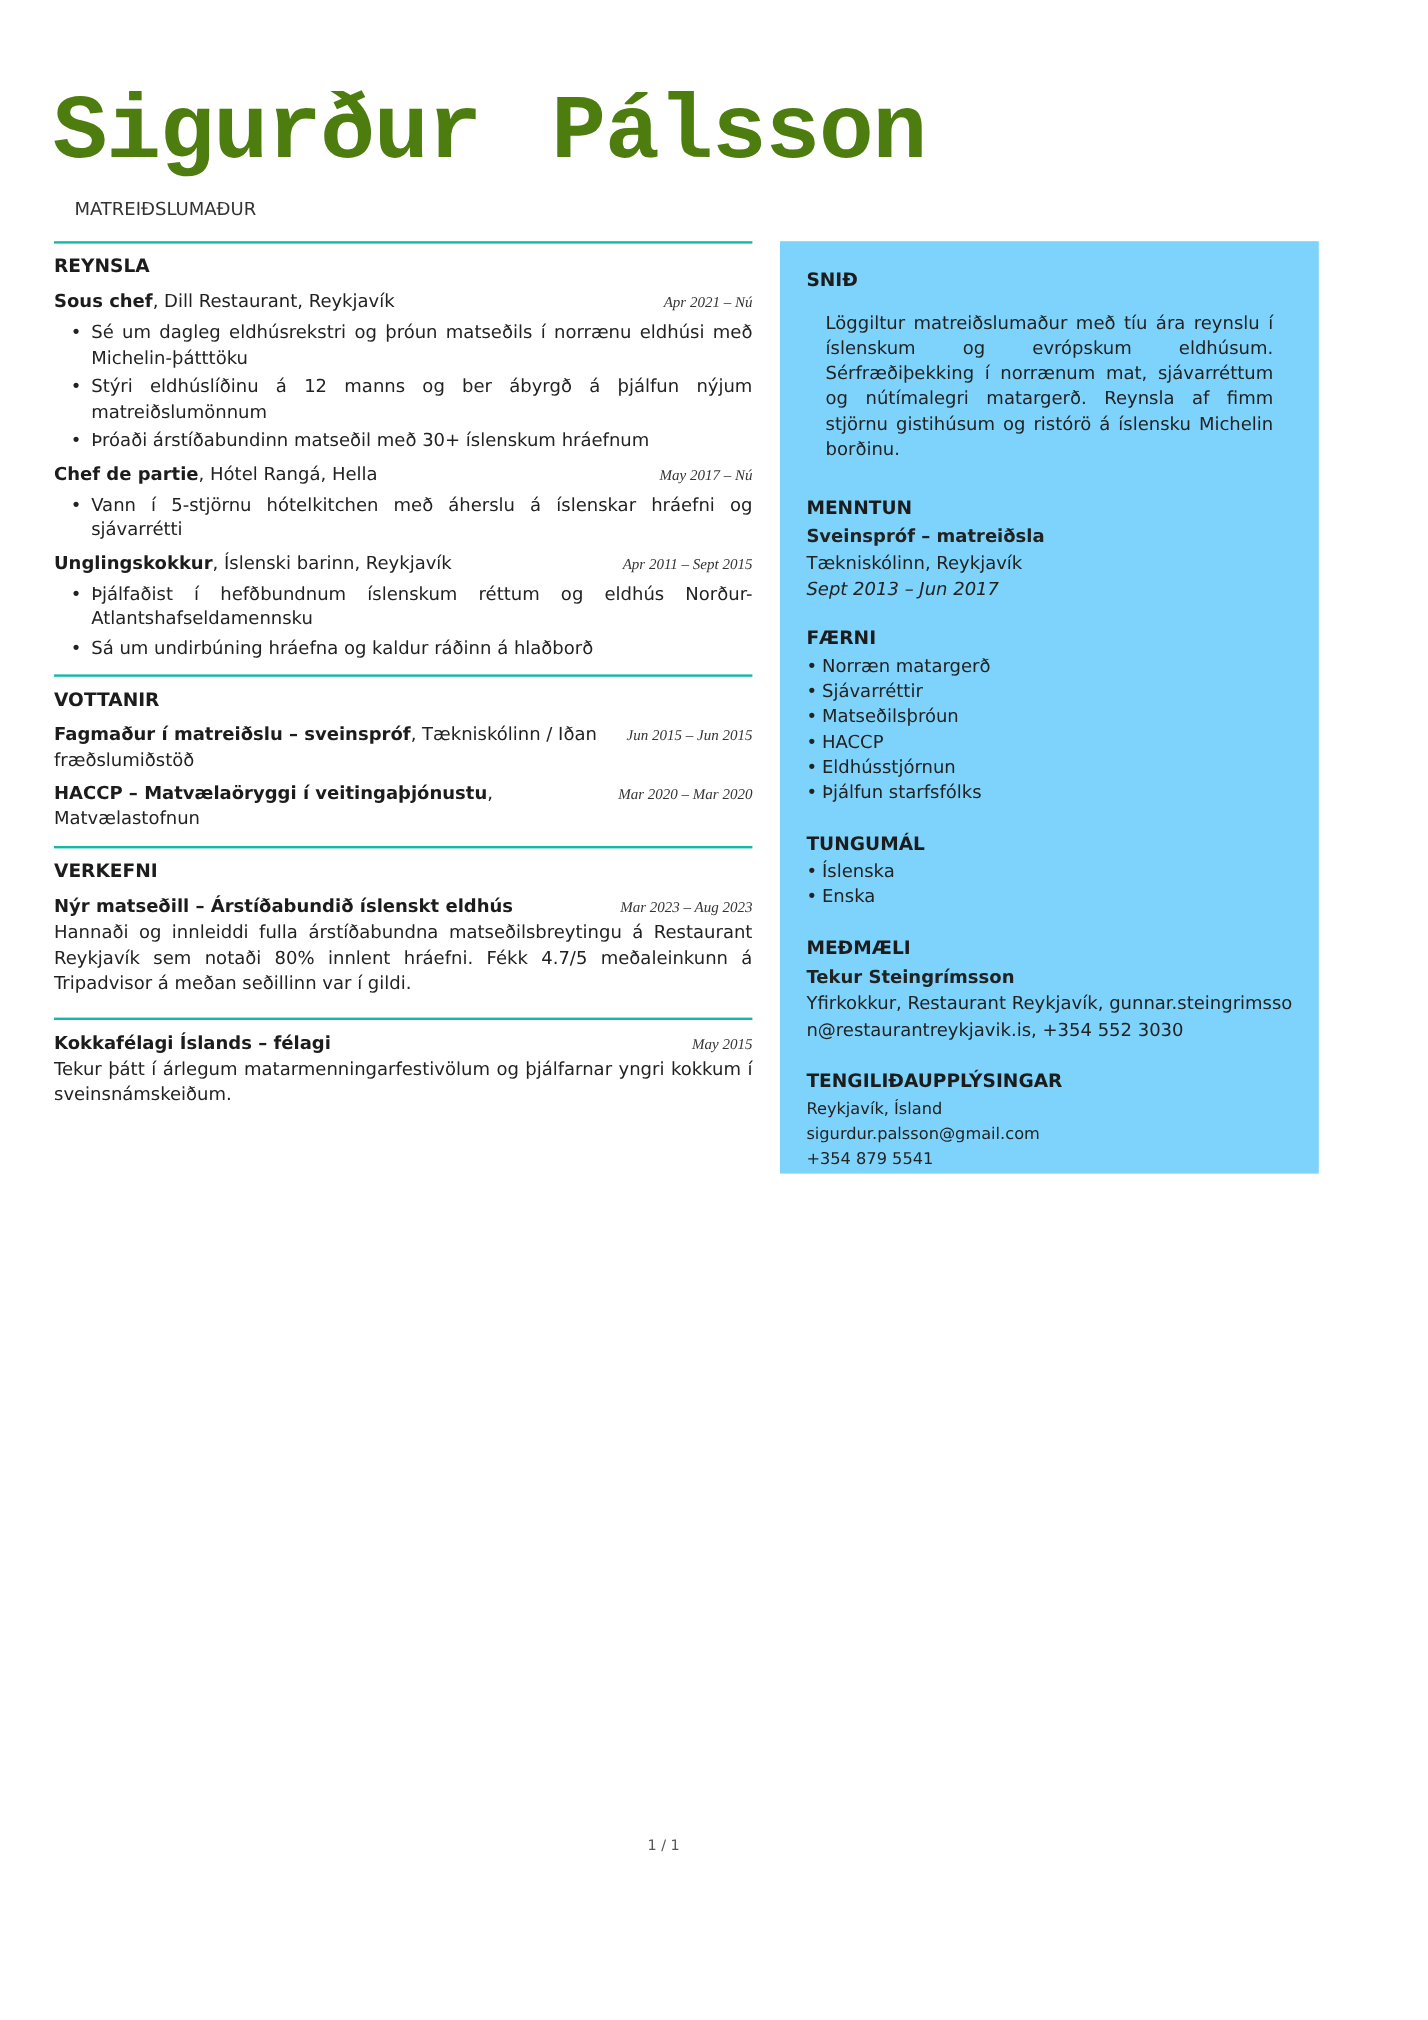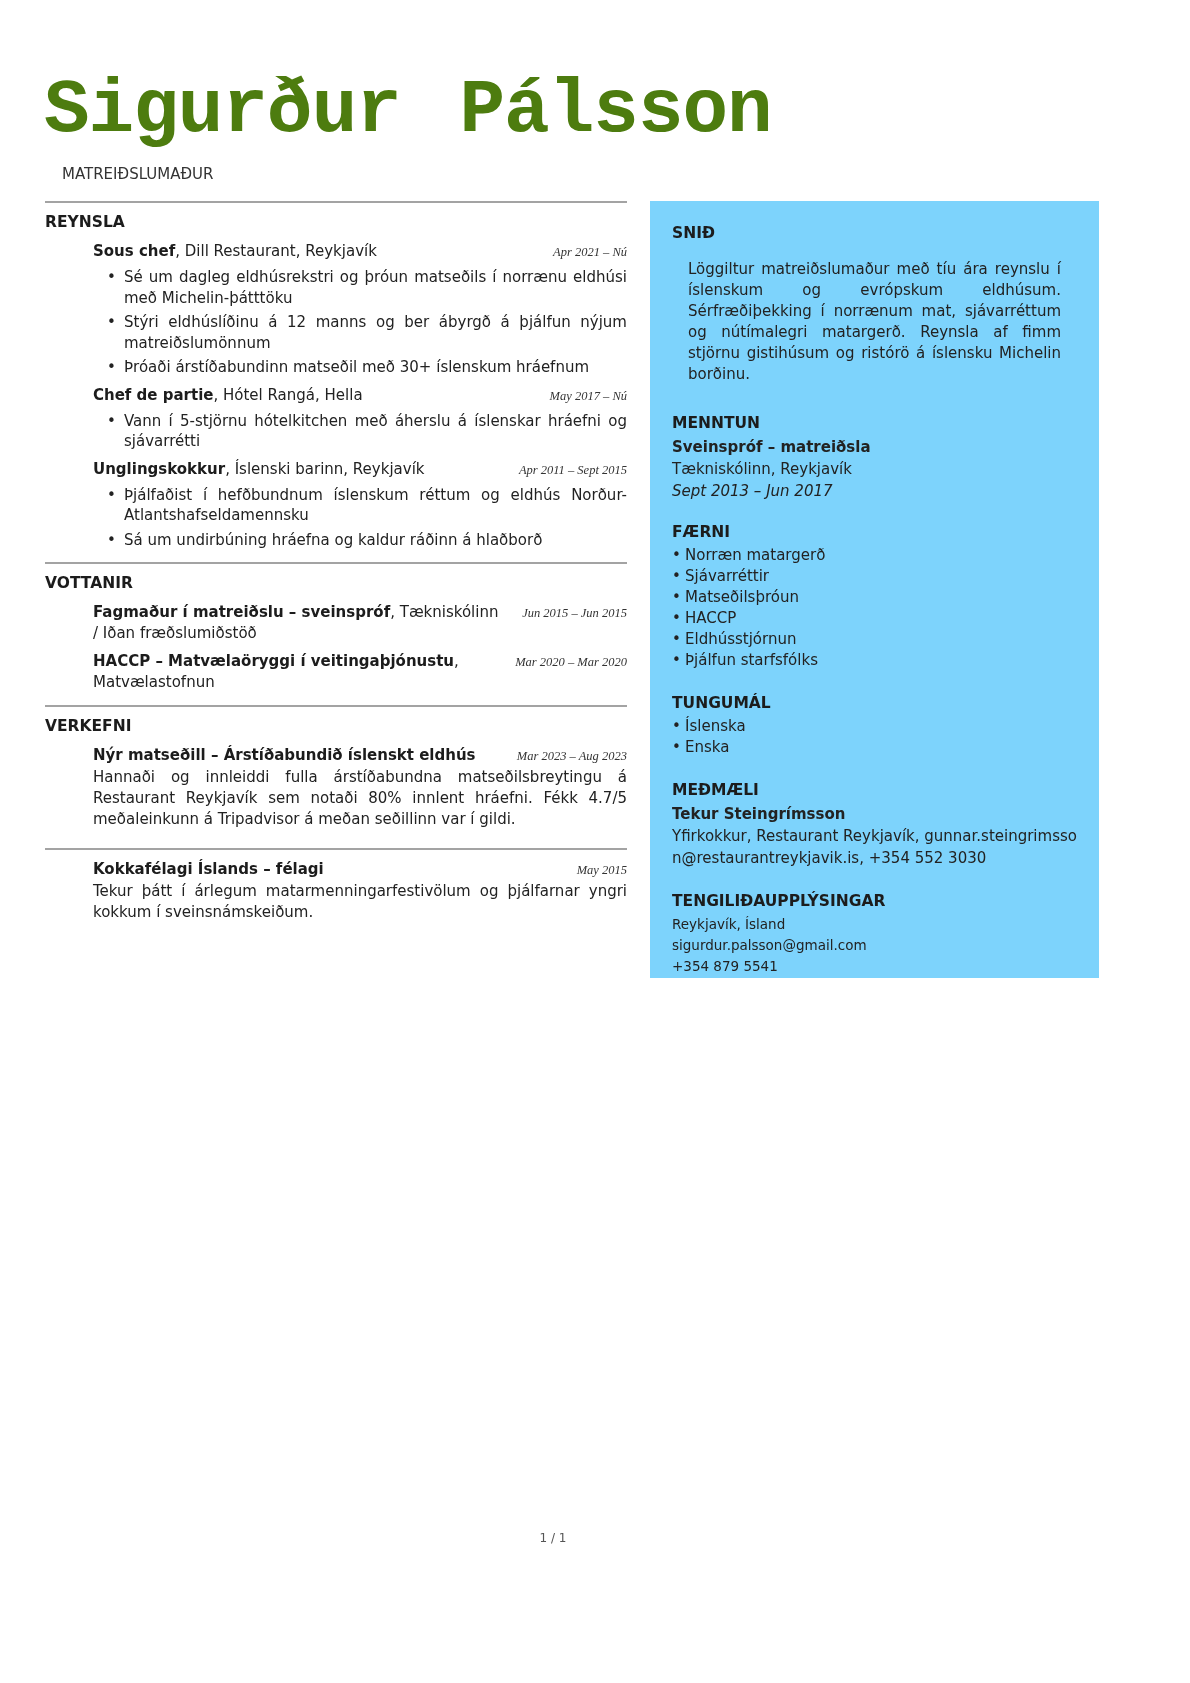--- a/index.html
+++ b/index.html
@@ -14,27 +14,27 @@
     font-family: Liberation Mono, monospace; font-weight: bold;
     font-size: 76px; line-height: 90px; letter-spacing: -1px; word-spacing: 14px;
     color: #4d7c0f; margin: 0; white-space: nowrap;
   }
   .subtitle {
     position: absolute; left: 45px; top: 148px;
     font-size: 15px; line-height: 18px; color: #333; letter-spacing: 0px;
     margin: 17px;
   }
   .left { position: absolute; left: 45px; top: 201px; width: 582px; }
-  .section { border-top: 2px solid #a3a3a3; padding-top: 9px; }
+  .section { border-top: 2px solid #14b8a6; padding-top: 9px; }
   .section + .section { margin-top: 12px; }
   .sec-title {
     font-weight: bold; font-size: 15.5px; line-height: 20px; color: #1c1c1c;
     margin: 0 0 9px 0;
   }
-  .entry { margin-bottom: 7px; margin-left: 48px; }
+  .entry { margin-bottom: 7px; }
   .entry-head { display: flex; justify-content: space-between; align-items: baseline; font-size: 15px; line-height: 21px; }
   .entry-head .ttl { flex: 1; padding-right: 14px; }
   .entry-head .ttl b { font-weight: bold; color: #1c1c1c; }
   .date { font-style: italic; font-size: 12.5px; color: #333; white-space: nowrap; font-family: Liberation Serif, serif; }
   ul.bullets { list-style: none; margin: 4px 0 0 0; padding: 0 0 0 31px; }
   ul.bullets li { position: relative; font-size: 15px; line-height: 20.5px; margin-bottom: 4px; text-align: justify; }
   ul.bullets li::before { content: "•"; position: absolute; left: -17px; top: 0; }
   .desc { font-size: 15px; line-height: 21px; text-align: justify; margin: 0; }
   .sidebar {
     position: absolute; left: 650px; top: 201px; width: 449px; height: 777px;

